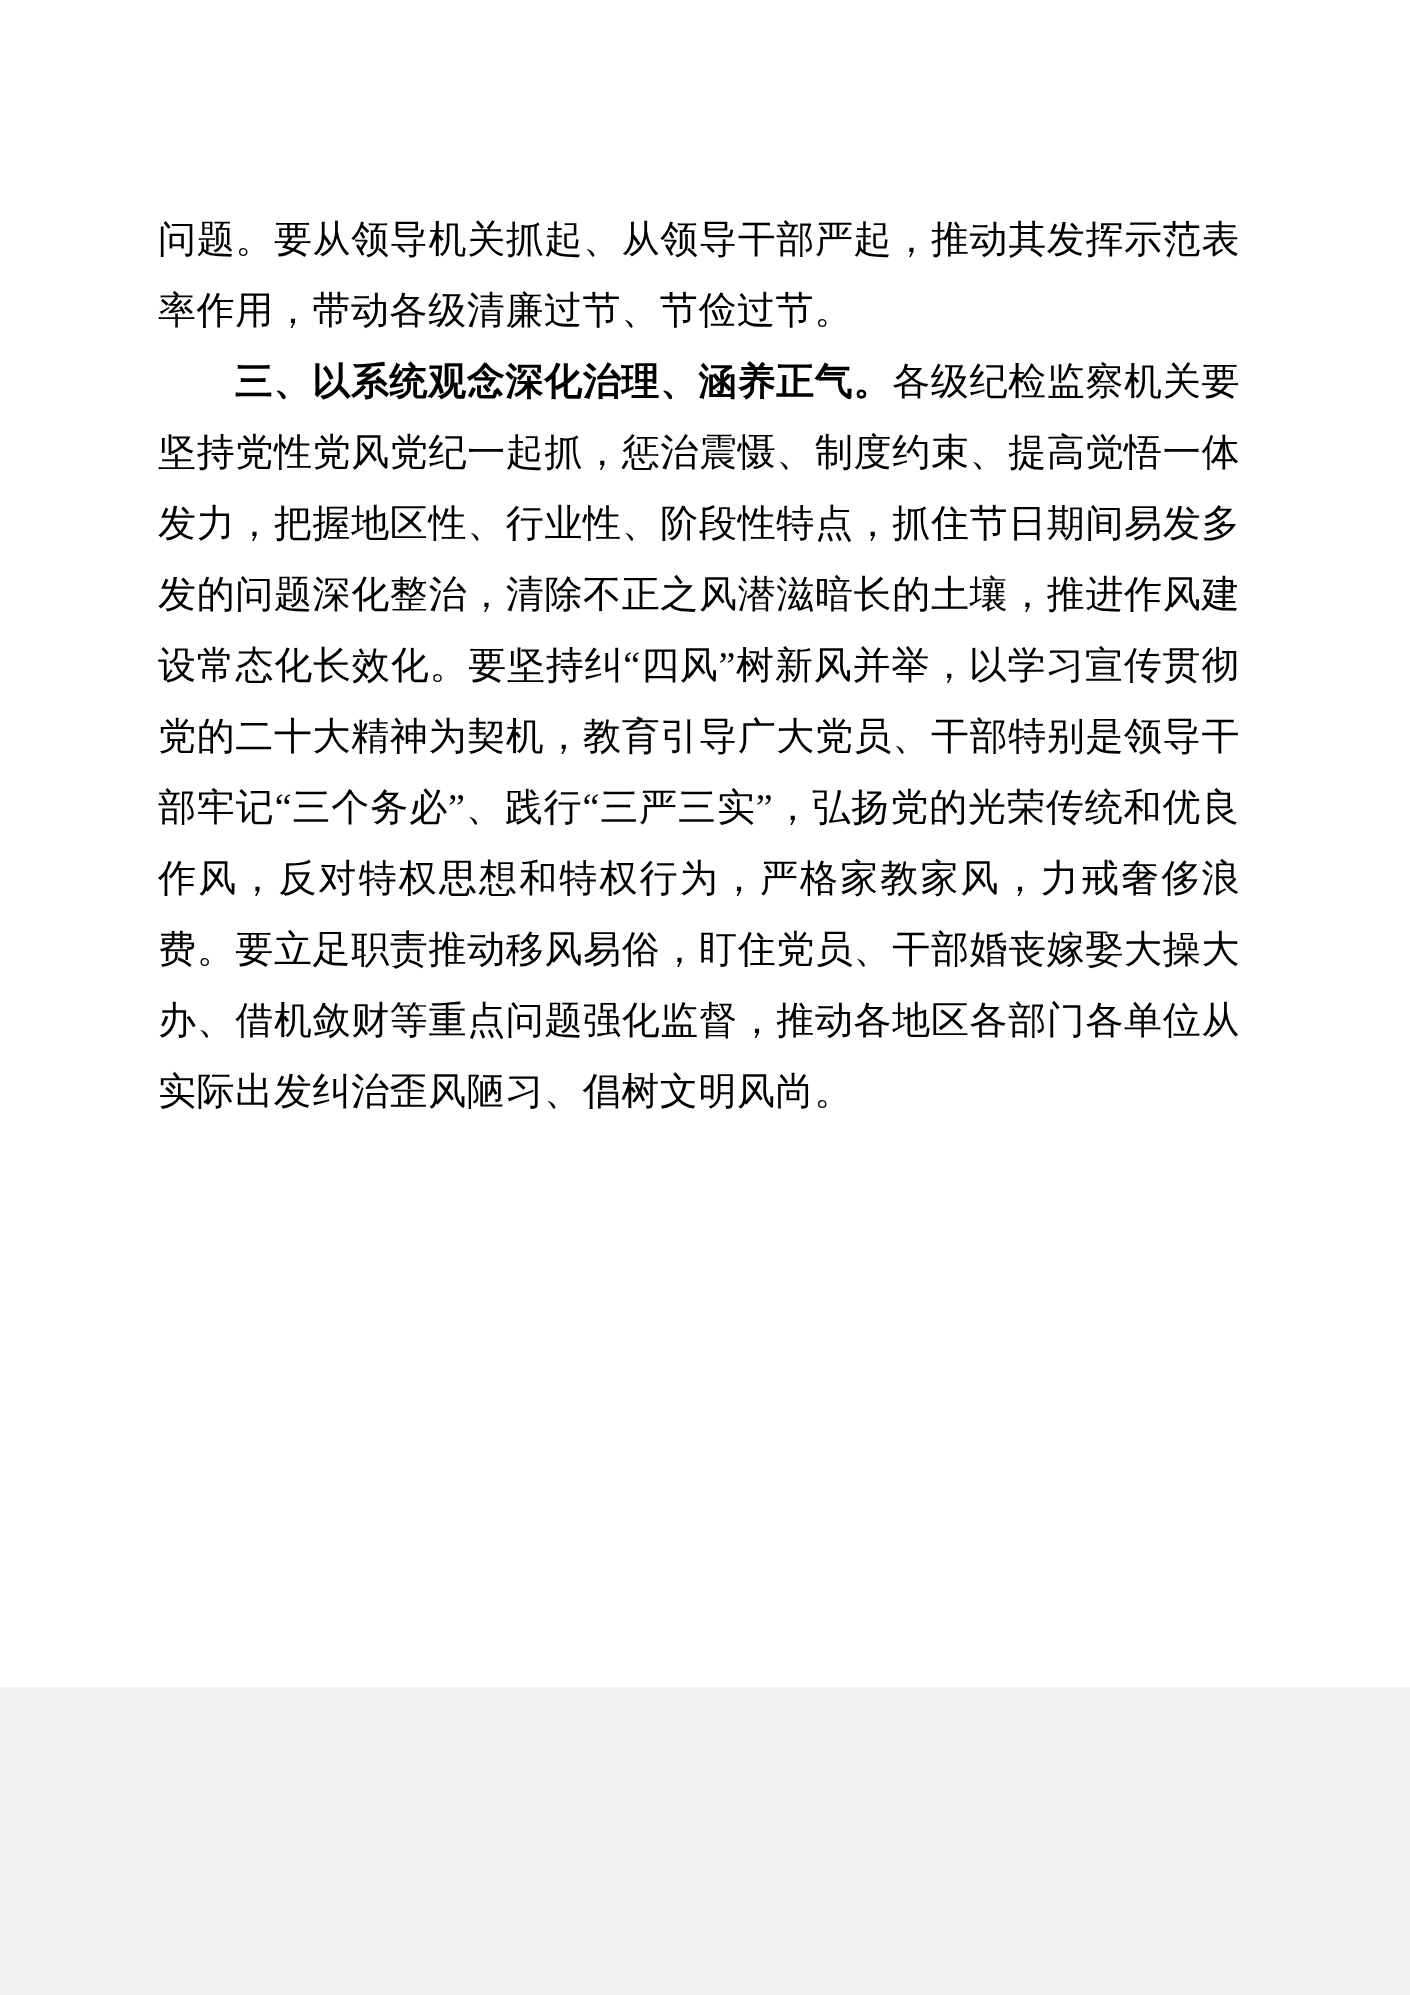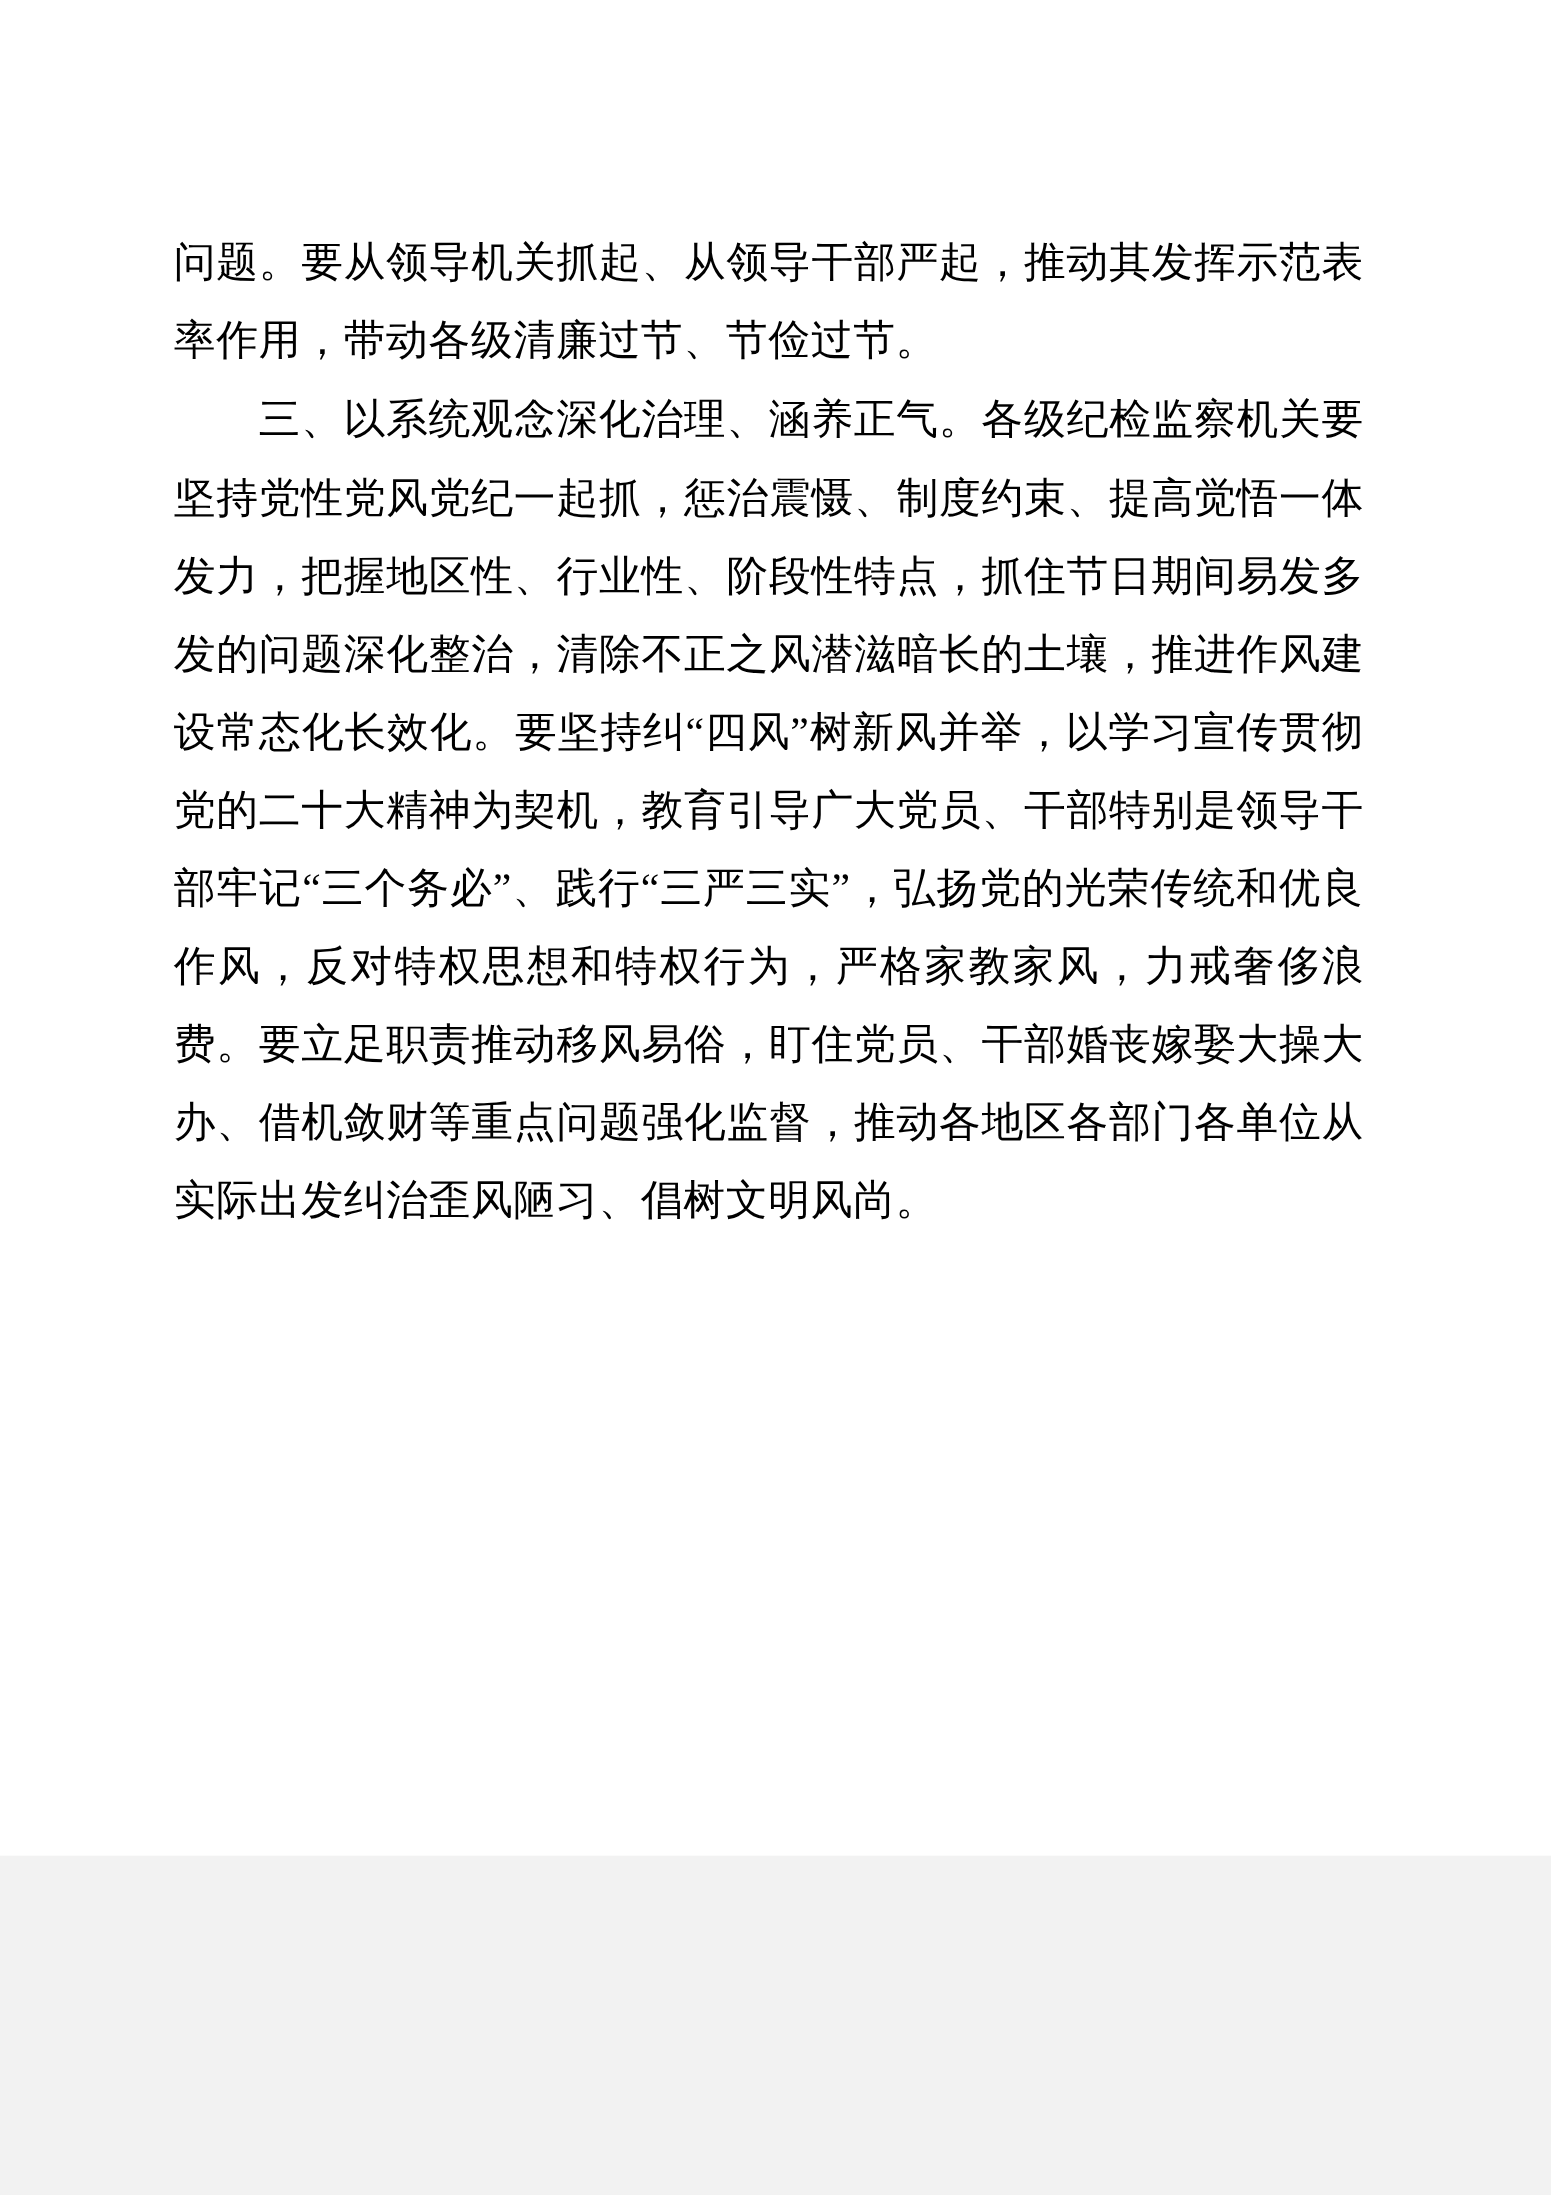--- a/index.html
+++ b/index.html
@@ -33,21 +33,21 @@
     color: #000000;
     text-align: justify;
     text-justify: inter-ideograph;
     letter-spacing: 0.6px;
     font-family: "Liberation Serif", serif;
   }
   p.para.indent {
     text-indent: 77px;
   }
   .run.bold {
-    font-weight: 400;
+    font-weight: 700;
     font-family: "DejaVu Sans", sans-serif;
   }
   .page-number {
     position: absolute;
     top: 1744px;
     right: 170px;
     font-size: 37px;
     line-height: 60px;
     color: #000000;
     font-family: "Liberation Serif", serif;

